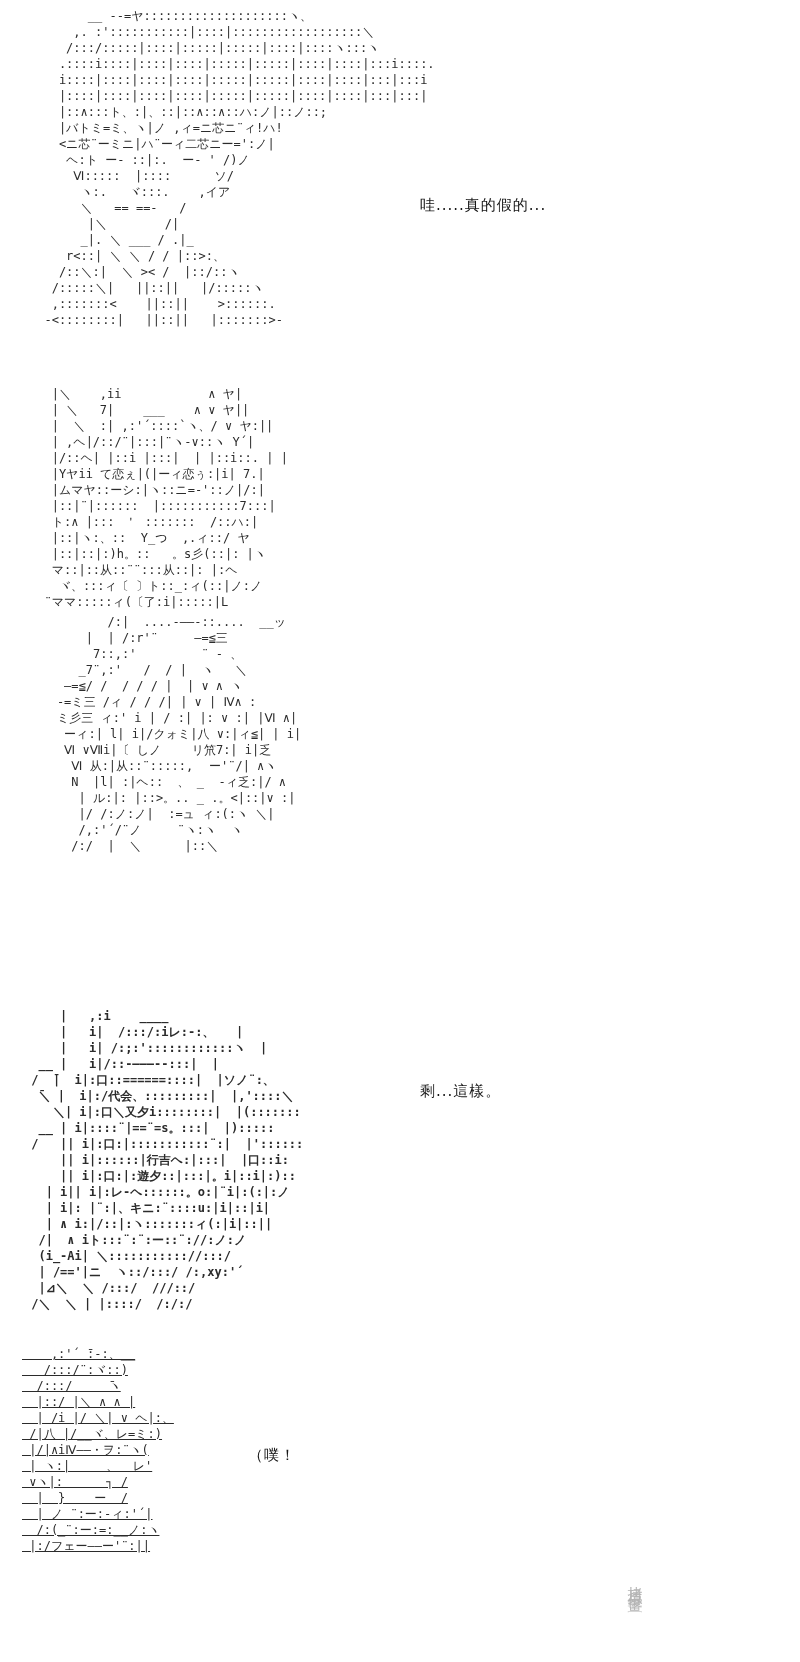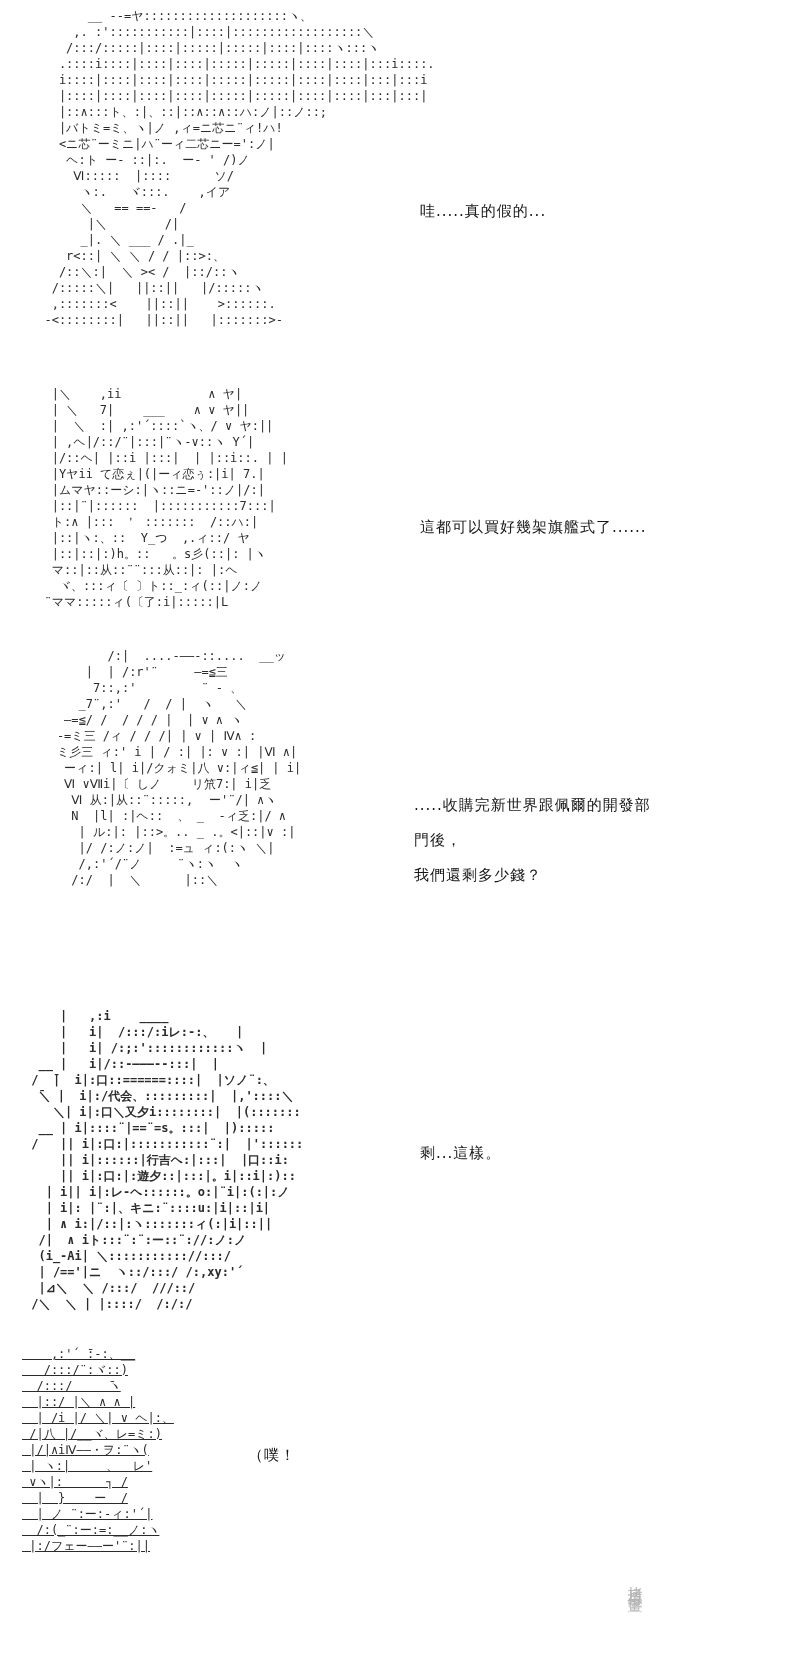--- a/index.html
+++ b/index.html
@@ -58,76 +58,73 @@
       Ⅵ:::::  |::::      ソ/
        ヽ:.   ヾ:::.    ,イア
        ＼   == ==-   /
         |＼        /|
        _|. ＼ ___ / .|_
      r&lt;::| ＼ ＼ / / |::&gt;:、
     /::＼:|  ＼ &gt;&lt; /  |::/::ヽ
    /:::::＼|   ||::||   |/:::::ヽ
    ,:::::::&lt;    ||::||    &gt;::::::.
   -&lt;::::::::|   ||::||   |:::::::&gt;-</pre>
-  <div class="dialogue" style="left:420px; top:188px;margin-top:6px;">哇.....真的假的...</div>
+  <div class="dialogue" style="left:420px; top:188px;">哇.....真的假的...</div>
 
   <pre class="aa" style="left:30px; top:386px;">   |＼    ,ii            ∧ ヤ|
    | ＼   7|    ___    ∧ ∨ ヤ||
    |  ＼  :| ,:'´::::`ヽ、/ ∨ ヤ:||
    | ,ヘ|/::/¨|:::|¨ヽ-∨::ヽ Y´|
    |/::ヘ| |::i |:::|  | |::i::. | |
    |Yヤii て恋ぇ|(|ーィ恋ぅ:|i| 7.|
    |ムマヤ::ーシ:|ヽ::ニ=‐'::ノ|/:|
    |::|¨|::::::  |:::::::::::7:::|
    ト:∧ |:::  '゙:::::::  /::ハ:|
    |::|ヽ:、::  Y_つ  ,.ィ::/ ヤ
    |::|::|:)h。::   。s彡(::|: |ヽ
    マ::|::从::¨¨:::从::|: |:ヘ
     ヾ、:::ィ〔 〕ト::_:ィ(::|ノ:ノ
   ¨ママ:::::ィ(〔了:i|:::::|L</pre>
-  <div class="dialogue" style="left:420px; top:510px;">這都可以買好幾架旗艦式了......</div>
 
-  <pre class="aa" style="left:28px; top:648px;">           /:|  ....-――-::....  __ッ
+  <pre class="aa" style="left:28px; top:614px;">           /:|  ....-――-::....  __ッ
         |  | /:r'¨     ―=≦三
          ̄7::,:'         ¨ ‐ 、
        _7¨,:'   /  / |  ヽ   ＼
      ―=≦/ /  / / / |  | ∨ ∧ ヽ
     ‐=ミ三 /ィ / / /| | ∨ | Ⅳ∧ :
     ミ彡三 ィ:' i | / :| |: ∨ :| |Ⅵ ∧|
      ーィ:| l| i|/クォミ|八 ∨:|ィ≦| | i|
      Ⅵ ∨Ⅶi|〔 しノ ゙  リ笊7:| i|乏
       Ⅵ 从:|从::¨:::::, ゙ー'¨/| ∧ヽ
       N  |l| :|ヘ::  、 _  ‐ィ乏:|/ ∧
        | ル:|: |::&gt;。.. _ .。&lt;|::|∨ :|
        |/ /:ノ:ノ|  :=ュ ィ:(:ヽ ＼|
        /,:'´/¨ノ     ¨ヽ:ヽ  ヽ
       /:/  |  ＼      |::＼</pre>
-  <div class="dialogue" style="left:414px; top:788px;">.....收購完新世界跟佩爾的開發部門後，
-我們還剩多少錢？</div>
 
   <pre class="aa" style="left:24px; top:1008px;font-weight:bold;">     |   ,:i    ____
      |   i|  /:::/:iレ:-:、   |
      |   i| /:;:'::::::::::::ヽ  |
   __ |   i|/::-―――--:::|  |
  /  ̄|  i|:口::======::::|  |ソノ¨:、
   ̄＼ |  i|:/代会、:::::::::|  |,'::::＼
     ＼| i|:口＼又夕i::::::::|  |(:::::::
   __ | i|::::¨|==¨=s。:::|  |):::::
  /   || i|:口:|:::::::::::¨:|  |'::::::
      || i|::::::|行吉ヘ:|:::|  |口::i:
      || i|:口:|:遊夕::|:::|。i|::i|:)::
    | i|| i|:レ‐ヘ::::::。o:|¨i|:(:|:ノ
    | i|: |¨:|、キニ:¨::::u:|i|::|i|
    | ∧ i:|/::|:ヽ:::::::ィ(:|i|::||
   /|  ∧ iト:::¨:¨:ー::¨://:ノ:ノ
   (i_-Ai| ＼::::::::::://:::/
   | /=='|ニ  ヽ::/:::/ /:,xy:'´
   |⊿＼  ＼ /:::/  ///::/
  /＼  ＼ | |::::/  /:/:/</pre>
-  <div class="dialogue" style="left:420px; top:1136px;">剩...這樣。</div>
+  <div class="dialogue" style="left:420px; top:1074px;">剩...這樣。</div>
 
   <pre class="aa" style="left:22px; top:1346px;text-decoration:underline;">    ,:'´ ̄:‐:、__
    /:::/¨:ヾ::)
   /:::/     ̄ヽ
   |::/ |＼ ∧ ∧ |
   | /i |/ ＼| ∨ ヘ|:、
  /|八 |/__ヾ、レ=ミ:)
  |/|∧iⅣ――・ヲ:¨ヽ(
  | ヽ:|     、  レ'
  ∨ヽ|:      ┐ /

